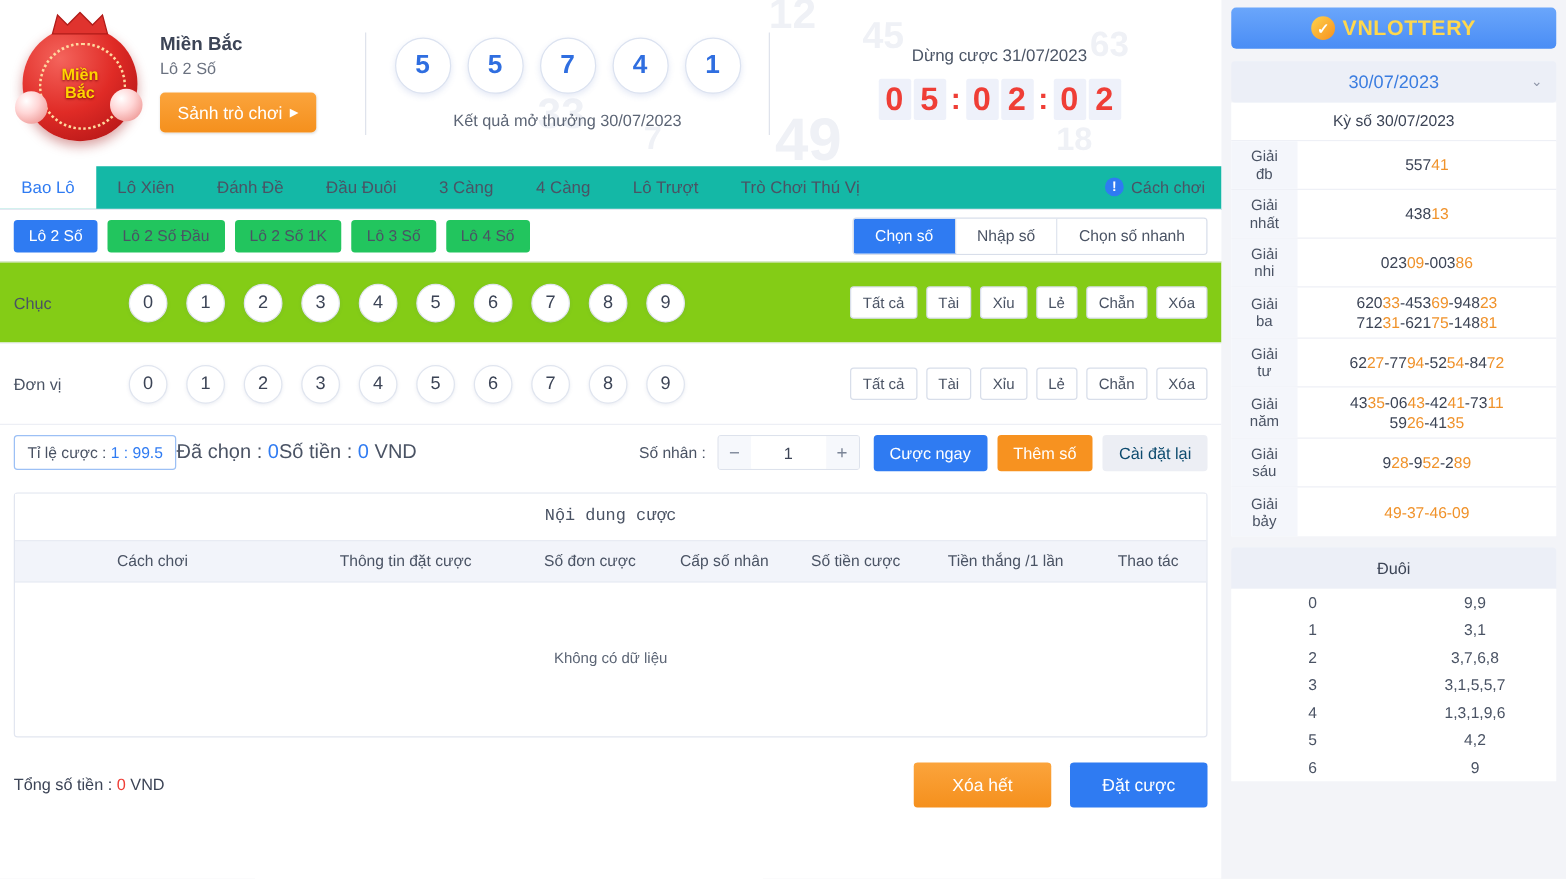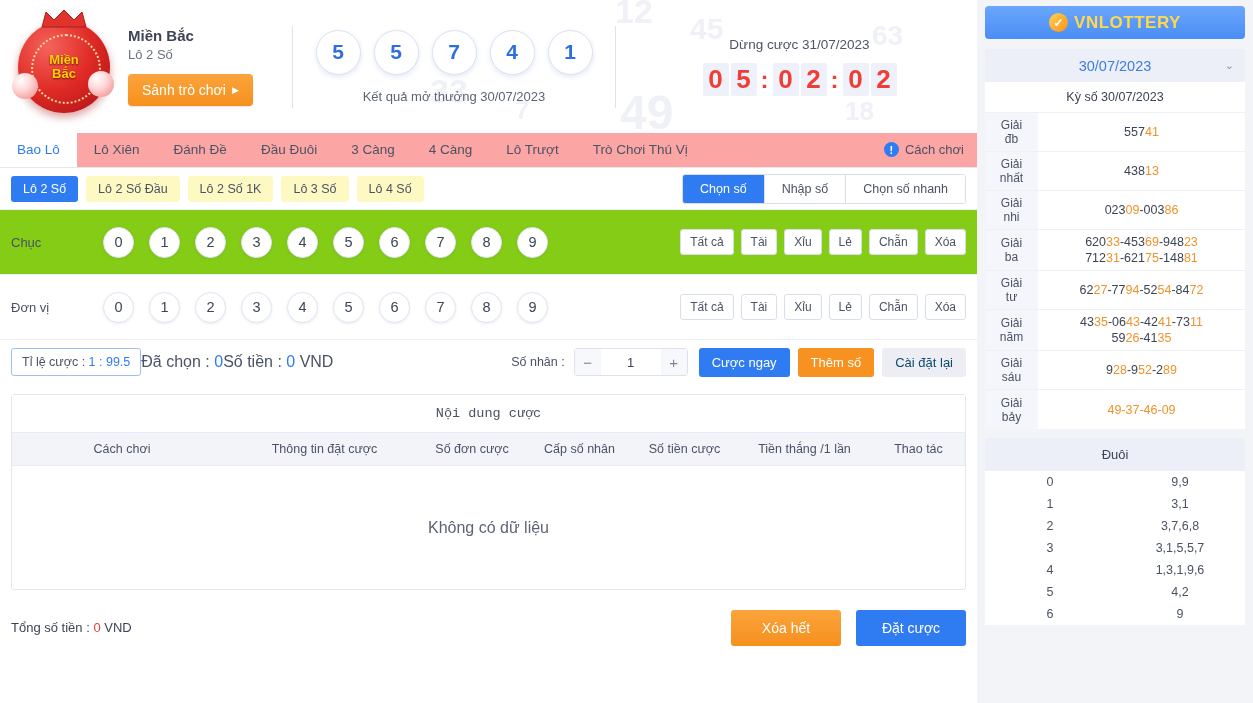--- a/index.html
+++ b/index.html
@@ -73,41 +73,41 @@
   .timer-digits { margin-top:11px; display:flex; justify-content:center; align-items:center; gap:2px; }
   .tdig {
     background:#eef1fa; color:#ef3e36; font-size:26px; font-weight:bold;
     width:26px; height:33px; display:flex; align-items:center; justify-content:center;
     border-radius:2px;
   }
   .tcol { color:#ef3e36; font-size:24px; font-weight:bold; padding:0 2px; }
 
   
   .tabs {
-    display:flex; align-items:flex-end; height:35px; background:#fca5a5;
+    display:flex; align-items:flex-end; height:35px; background:#14b8a6;
     border-bottom:1px solid #e4e8f1; padding-left:0; position:relative;
   }
   .tab {
     padding:0 17px; height:35px; line-height:35px; font-size:13.5px;
     color:#4a5364; cursor:pointer; white-space:nowrap;
   }
   .tab.active { background:#fff; color:#2f7bf2; }
   .help {
     position:absolute; right:13px; top:9px; display:flex; align-items:center;
     gap:6px; font-size:13px; color:#4a5364; cursor:pointer;
   }
   .info-ic {
     width:15px;height:15px;border-radius:50%;background:#2f7bf2;color:#fff;
     font-size:11px;font-weight:bold;display:flex;align-items:center;justify-content:center;
   }
 
   
   .subtabs { display:flex; align-items:center; height:41px; padding:0 11px; gap:8px; background:#fff;}
   .pill {
-    font-size:12.5px; padding:6px 12px; border-radius:3px; background:#fef9c3;
+    font-size:12.5px; padding:6px 12px; border-radius:3px; background:#22c55e;
     color:#4a5364; cursor:pointer; border:none;
   }
   .pill.active { background:#2f7bf2; color:#fff; }
   .seg { margin-left:auto; display:flex; border:1px solid #d8deea; border-radius:3px; overflow:hidden; }
   .seg-b {
     font-size:12.5px; padding:7px 17px; background:#fff; color:#4a5364;
     cursor:pointer; border:none; border-right:1px solid #d8deea;
   }
   .seg-b:last-child { border-right:none; }
   .seg-b.active { background:#2f7bf2; color:#fff; }
@@ -146,21 +146,21 @@
   .stp-val { width:60px; height:26px; border:none; text-align:center; font-size:13px; color:#3c4456; background:#fff; }
   .btn-blue { background:#2f7bf2; color:#fff; border:none; font-size:13px; padding:7px 13px; border-radius:3px; cursor:pointer; margin-left:11px; }
   .btn-orange { background:#f79220; color:#fff; border:none; font-size:13px; padding:7px 13px; border-radius:3px; cursor:pointer; margin-left:8px; }
   .btn-gray { background:#eceef4; color:#0c4a6e; border:none; font-size:13px; padding:7px 13px; border-radius:3px; cursor:pointer; margin-left:8px; }
 
   
   .tablewrap { margin:10px 11px 0; border:1px solid #e2e6f0; border-radius:3px; height:196px; }
   .tbl-title { text-align:center; font-size:13.5px; color:#4a5364; padding:11px 0; background:#fff;font-family:Liberation Mono, monospace; }
   .tbl-head { display:flex; background:#f2f4fa; border-top:1px solid #e8ebf3; border-bottom:1px solid #e8ebf3; }
   .th { font-size:12.5px; color:#4a5364; padding:9px 0; text-align:center; }
-  .empty { text-align:center; font-size:16px; color:#5c6575; padding-top:53px; }
+  .empty { text-align:center; font-size:12px; color:#5c6575; padding-top:53px; }
 
   
   .footer { display:flex; align-items:center; padding:0 11px; height:75px; }
   .total { font-size:13px; color:#3c4456; }
   .total b { color:#ef3e36; font-weight:normal; }
   .f-orange { margin-left:auto; background:linear-gradient(#fba43c,#f5901d); color:#fff; border:none; font-size:14px; width:110px; height:36px; border-radius:3px; cursor:pointer; }
   .f-blue { margin-left:15px; background:#2f7bf2; color:#fff; border:none; font-size:14px; width:110px; height:36px; border-radius:3px; cursor:pointer; }
 
   
   .side { width:276px; height:703px; background:#f3f4f8; padding:6px 8px; }

